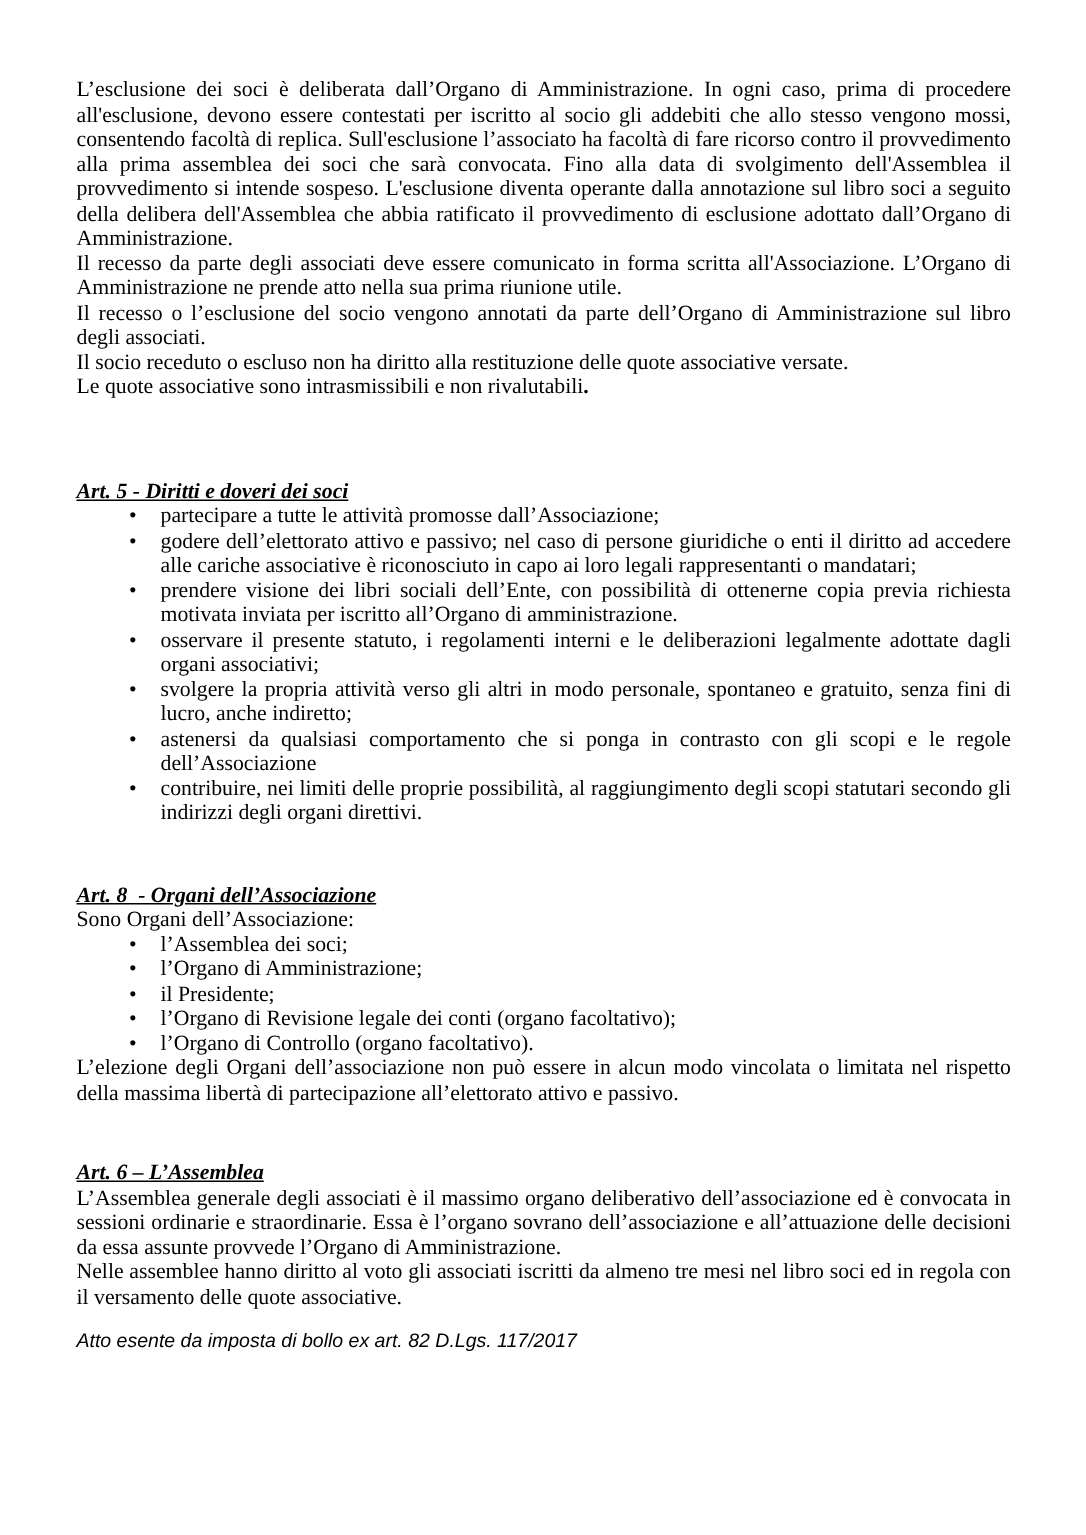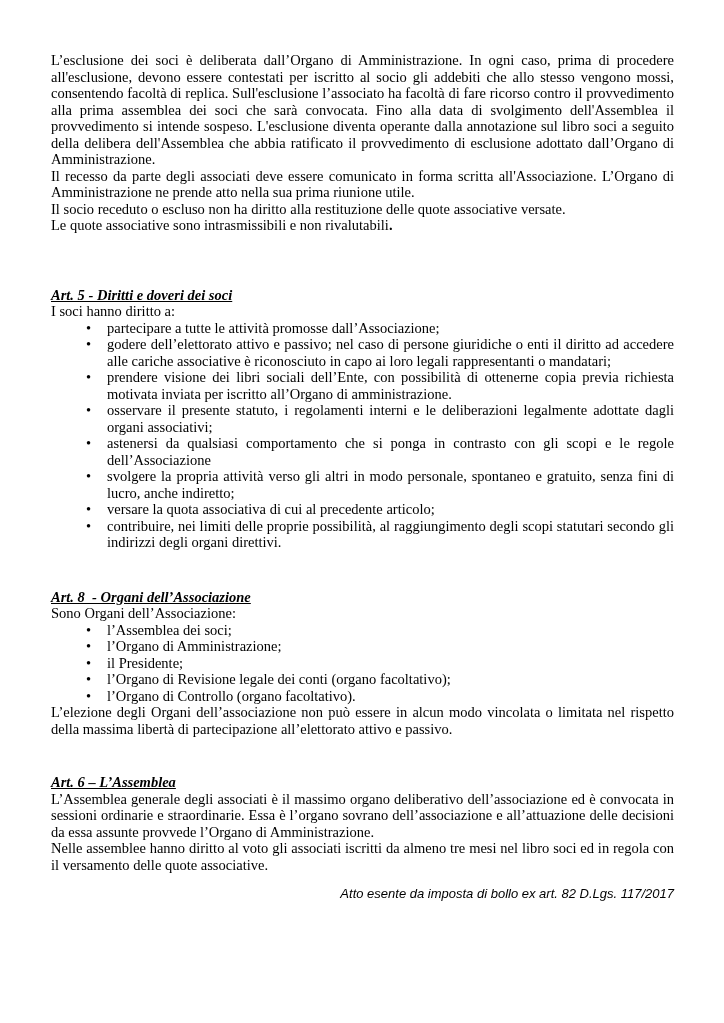--- a/index.html
+++ b/index.html
@@ -31,51 +31,50 @@
     content: "\2022";
     position: absolute;
     left: -21px; top: 0;
   }
   .spacer-lg { height: 53px; }
   .spacer-md { height: 38px; }
   .spacer-sm { height: 37px; }
   .bold-period { font-weight: bold; }
   .footer {
     margin-top: 13px;
-    text-align: right;
+    text-align: left;
     font-family: "Liberation Sans", sans-serif;
     font-style: italic;
     font-size: 13px;
     line-height: 16px;
   }
 </style>
 </head>
 <body>
 
 <div class="page">
 
   <p class="para">L’esclusione dei soci è deliberata dall’Organo di Amministrazione. In ogni caso, prima di procedere all'esclusione, devono essere contestati per iscritto al socio gli addebiti che allo stesso vengono mossi, consentendo facoltà di replica. Sull'esclusione l’associato ha facoltà di fare ricorso contro il provvedimento alla prima assemblea dei soci che sarà convocata. Fino alla data di svolgimento dell'Assemblea il provvedimento si intende sospeso. L'esclusione diventa operante dalla annotazione sul libro soci a seguito della delibera dell'Assemblea che abbia ratificato il provvedimento di esclusione adottato dall’Organo di Amministrazione.</p>
   <p class="para">Il recesso da parte degli associati deve essere comunicato in forma scritta all'Associazione. L’Organo di Amministrazione ne prende atto nella sua prima riunione utile.</p>
+  <p class="para">Il recesso o l’esclusione del socio vengono annotati da parte dell’Organo di Amministrazione sul libro degli associati.</p>
   <p class="para">Il socio receduto o escluso non ha diritto alla restituzione delle quote associative versate.</p>
   <p class="para"><span>Le quote associative sono intrasmissibili e non rivalutabili</span><span class="bold-period">.</span></p>
 
   <div class="spacer-lg"></div>
 
   <p class="art-heading"><span class="hl">Art. 5 - Diritti e doveri dei soci</span></p>
-  <p class="para">I soci hanno diritto a:</p>
   <ul class="bullet-list">
     <li>partecipare a tutte le attività promosse dall’Associazione;</li>
     <li>godere dell’elettorato attivo e passivo; nel caso di persone giuridiche o enti il diritto ad accedere alle cariche associative è riconosciuto in capo ai loro legali rappresentanti o mandatari;</li>
     <li>prendere visione dei libri sociali dell’Ente, con possibilità di ottenerne copia previa richiesta motivata inviata per iscritto all’Organo di amministrazione.</li>
   </ul>
   <ul class="bullet-list">
     <li>osservare il presente statuto, i regolamenti interni e le deliberazioni legalmente adottate dagli organi associativi;</li>
+    <li>svolgere la propria attività verso gli altri in modo personale, spontaneo e gratuito, senza fini di lucro, anche indiretto;</li>
     <li>astenersi da qualsiasi comportamento che si ponga in contrasto con gli scopi e le regole dell’Associazione</li>
-    <li>svolgere la propria attività verso gli altri in modo personale, spontaneo e gratuito, senza fini di lucro, anche indiretto;</li>
-    <li>versare la quota associativa di cui al precedente articolo;</li>
     <li>contribuire, nei limiti delle proprie possibilità, al raggiungimento degli scopi statutari secondo gli indirizzi degli organi direttivi.</li>
   </ul>
 
   <div class="spacer-md"></div>
 
   <p class="art-heading"><span class="hl">Art. 8  - Organi dell’Associazione</span></p>
   <p class="para">Sono Organi dell’Associazione:</p>
   <ul class="bullet-list">
     <li>l’Assemblea dei soci;</li>
     <li>l’Organo di Amministrazione;</li>

